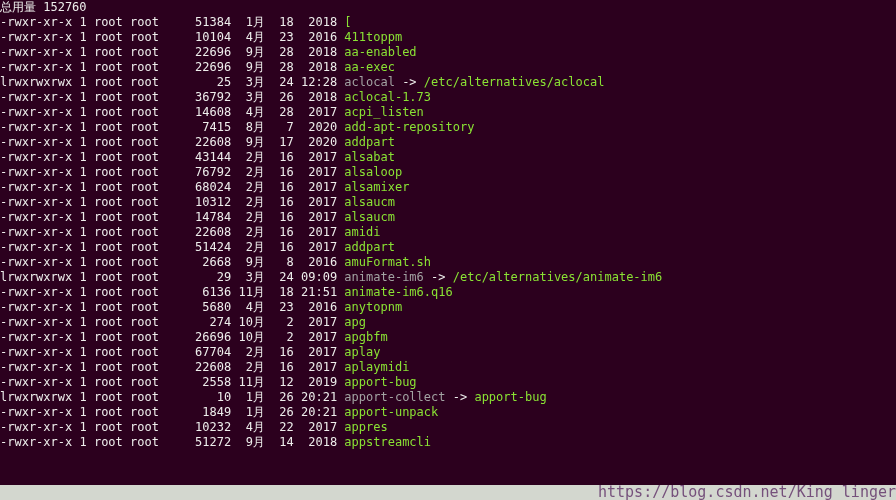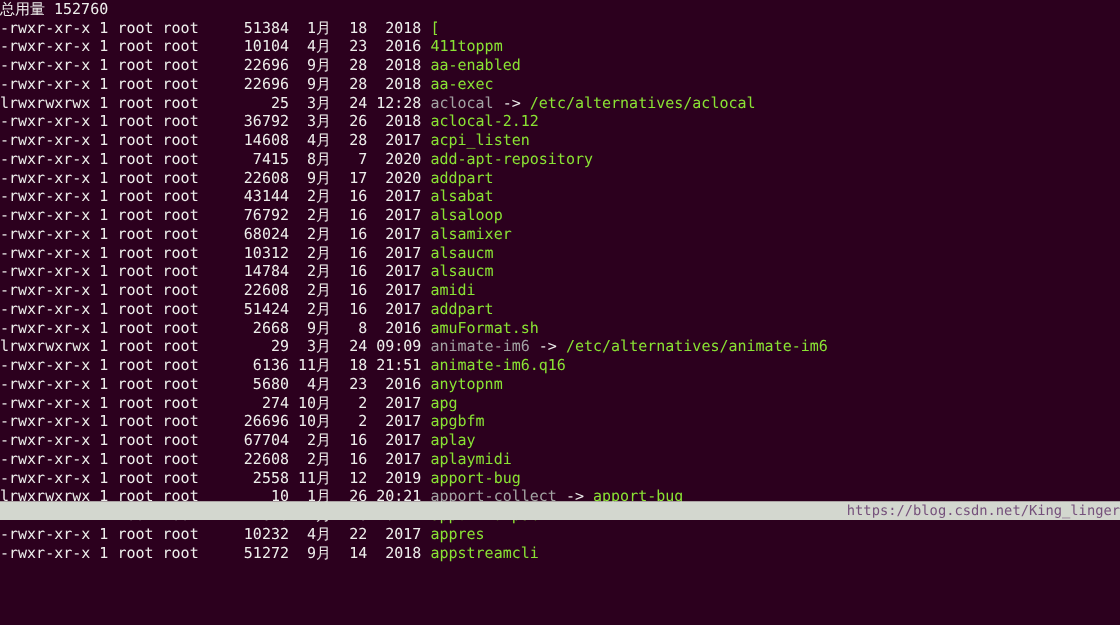--- a/index.html
+++ b/index.html
@@ -1,35 +1,35 @@
 <!DOCTYPE html>
 <html><head>
 <meta charset="utf-8">
 <style>
   html,body{margin:0;padding:0;background:#2c001e;color:#fff;font-family:"DejaVu Sans Mono","Consolas",monospace;font-size:12px;line-height:15px;width:896px;height:500px;overflow:hidden}
   .line{white-space:pre;position:relative}
   .green{color:#8ae234}
   .cyan{color:#a3a3a3}
   .white{color:#eeeeec}
   .status{background:#d3d7cf;color:#2e3436;width:100%;position:absolute;bottom:0;left:0;height:15px}
-  .watermark{position:absolute;bottom:0;right:0;font-size:11px;color:#75507b;z-index:2}
-  .container{position:relative;width:896px;height:416px}
+  .watermark{position:absolute;bottom:0;right:0;font-size:15px;color:#75507b;z-index:2}
+  .container{position:relative;width:896px;height:500px}
 </style>
 </head>
 <body>
 
 <div class="container">
   <div id="out">
       <div class="line white">总用量 152760</div>
       <div class="line white">-rwxr-xr-x 1 root root     51384  1月  18  2018 <span class="green">[</span></div>
       <div class="line white">-rwxr-xr-x 1 root root     10104  4月  23  2016 <span class="green">411toppm</span></div>
       <div class="line white">-rwxr-xr-x 1 root root     22696  9月  28  2018 <span class="green">aa-enabled</span></div>
       <div class="line white">-rwxr-xr-x 1 root root     22696  9月  28  2018 <span class="green">aa-exec</span></div>
       <div class="line white">lrwxrwxrwx 1 root root        25  3月  24 12:28 <span class="cyan">aclocal</span><span class="white"> -&gt; </span><span class="green">/etc/alternatives/aclocal</span></div>
-      <div class="line white">-rwxr-xr-x 1 root root     36792  3月  26  2018 <span class="green">aclocal-2.12</span></div>
+      <div class="line white">-rwxr-xr-x 1 root root     36792  3月  26  2018 <span class="green">aclocal-1.73</span></div>
       <div class="line white">-rwxr-xr-x 1 root root     14608  4月  28  2017 <span class="green">acpi_listen</span></div>
       <div class="line white">-rwxr-xr-x 1 root root      7415  8月   7  2020 <span class="green">add-apt-repository</span></div>
       <div class="line white">-rwxr-xr-x 1 root root     22608  9月  17  2020 <span class="green">addpart</span></div>
       <div class="line white">-rwxr-xr-x 1 root root     43144  2月  16  2017 <span class="green">alsabat</span></div>
       <div class="line white">-rwxr-xr-x 1 root root     76792  2月  16  2017 <span class="green">alsaloop</span></div>
       <div class="line white">-rwxr-xr-x 1 root root     68024  2月  16  2017 <span class="green">alsamixer</span></div>
       <div class="line white">-rwxr-xr-x 1 root root     10312  2月  16  2017 <span class="green">alsaucm</span></div>
       <div class="line white">-rwxr-xr-x 1 root root     14784  2月  16  2017 <span class="green">alsaucm</span></div>
       <div class="line white">-rwxr-xr-x 1 root root     22608  2月  16  2017 <span class="green">amidi</span></div>
       <div class="line white">-rwxr-xr-x 1 root root     51424  2月  16  2017 <span class="green">addpart</span></div>

